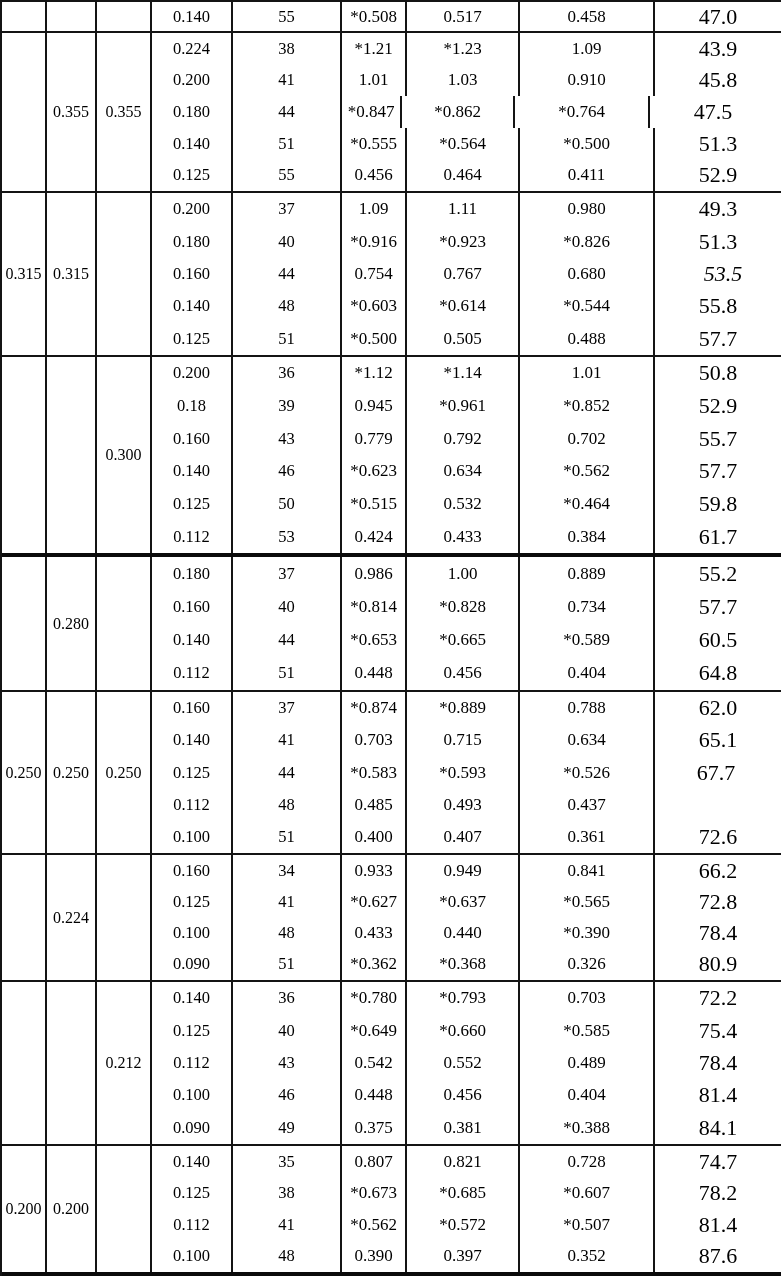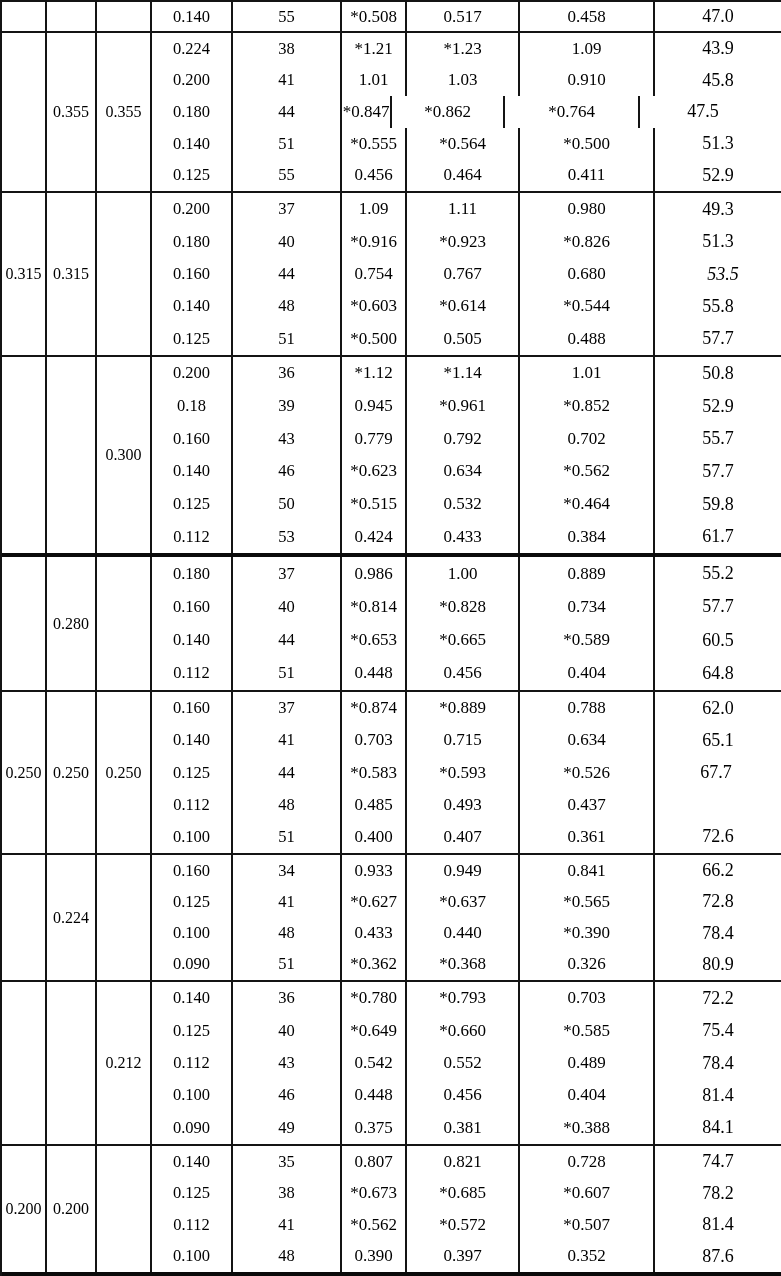--- a/index.html
+++ b/index.html
@@ -40,21 +40,21 @@
     flex:1;
     display:flex;
   }
   .tcell{
     box-sizing:border-box;
     border-right:2px solid #141414;
     display:flex;align-items:center;justify-content:center;
     font-size:17px;
     flex:none;
   }
-  .tcell.last{border-right:none;font-size:18px;text-align:center;}
+  .tcell.last{border-right:none;font-size:22px;text-align:center;}
   .tcell.c4,.tcell.c5{font-size:16.5px;}
 </style>
 </head>
 <body>
 
 <div class="page">
   <div class="dtable" id="data-table">
       <div class="band" style="height: 31px;">
         <div class="leftcell" style="width: 45px;">
           <span></span>
@@ -99,21 +99,21 @@
             <div class="tcell c4" style="width: 81px;">0.200</div>
             <div class="tcell c5" style="width: 109px;">41</div>
             <div class="tcell c6" style="width: 65px;">1.01</div>
             <div class="tcell c7" style="width: 113px;">1.03</div>
             <div class="tcell c8" style="width: 135px;">0.910</div>
             <div class="tcell c9 last" style="width: 126px;">45.8</div>
           </div>
           <div class="trow">
             <div class="tcell c4" style="width: 81px;">0.180</div>
             <div class="tcell c5" style="width: 109px;">44</div>
-            <div class="tcell c6" style="width: 50px;">*0.847</div>
+            <div class="tcell c6" style="width: 60px;">*0.847</div>
             <div class="tcell c7" style="width: 113px;">*0.862</div>
             <div class="tcell c8" style="width: 135px;">*0.764</div>
             <div class="tcell c9 last" style="width: 126px;">47.5</div>
           </div>
           <div class="trow">
             <div class="tcell c4" style="width: 81px;">0.140</div>
             <div class="tcell c5" style="width: 109px;">51</div>
             <div class="tcell c6" style="width: 65px;">*0.555</div>
             <div class="tcell c7" style="width: 113px;">*0.564</div>
             <div class="tcell c8" style="width: 135px;">*0.500</div>

